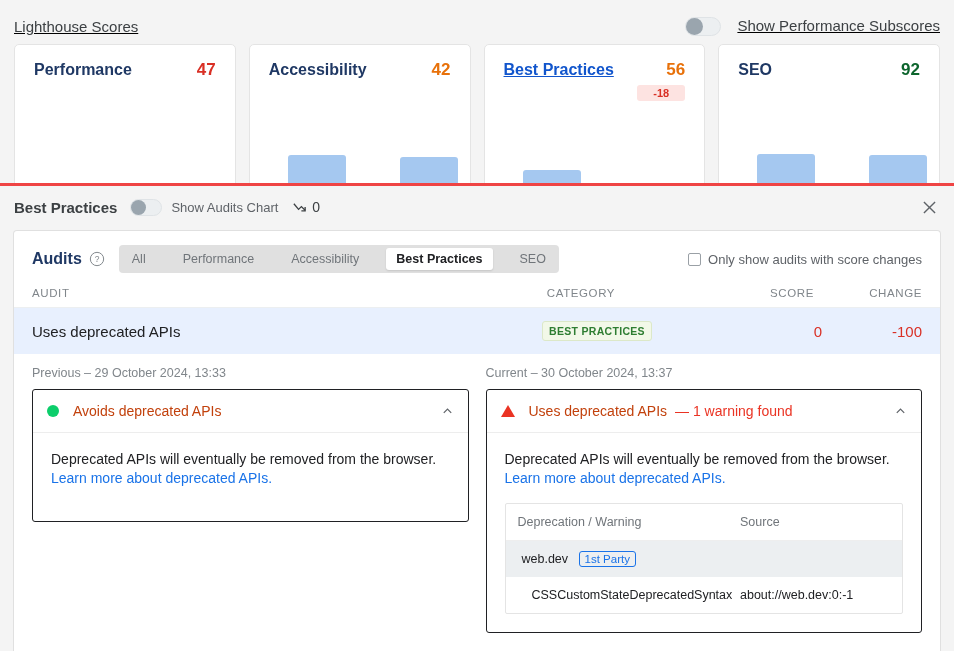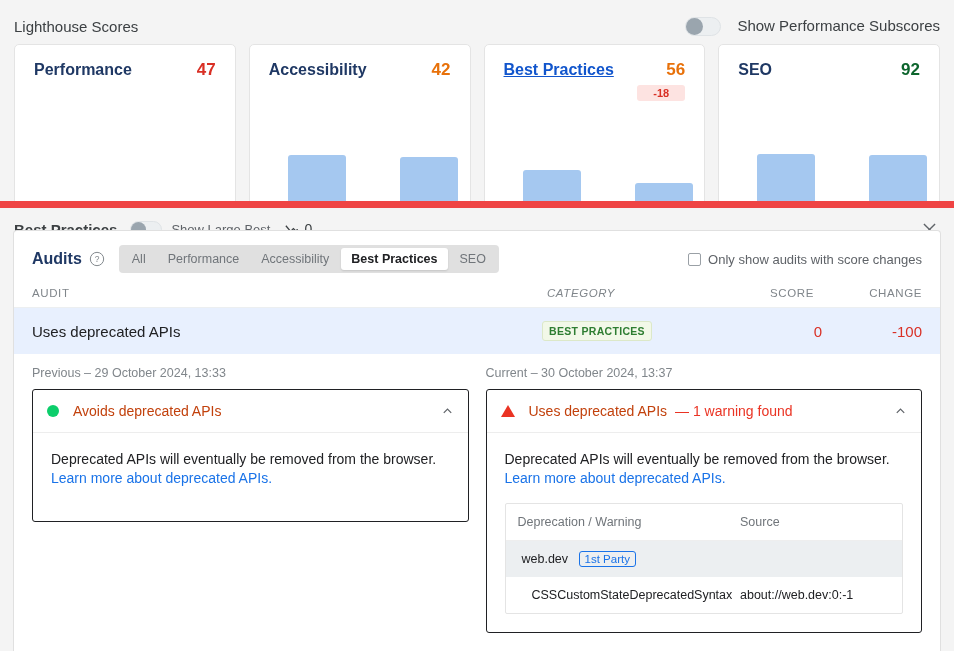--- a/index.html
+++ b/index.html
@@ -6,23 +6,24 @@
   html, body {
     width: 954px; height: 651px;
     font-family: "Liberation Sans", sans-serif;
     background: #f4f4f4;
     overflow: hidden;
   }
 
   
   .scores-section {
     position: relative;
-    height: 208px;
+    height: 186px;
     background: #f4f4f4;
-    border-bottom: 7px solid #ef4444;
+    border-bottom: 3px solid #ef4444;
+    text-decoration: underline;
   }
   .scores-header {
     display: flex;
     align-items: center;
     justify-content: space-between;
     padding: 11px 14px 0 14px;
     height: 41px;
   }
   .scores-title {
     font-size: 15px;
@@ -182,21 +183,21 @@
     font-weight: bold;
     color: #1f3864;
     margin-right: 7px;
   }
   .help-icon { margin-right: 14px; display: block; }
   .seg-group {
     display: flex;
     background: #e0e0e0;
     border-radius: 4px;
     padding: 3px;
-    gap: 2px;
+    gap: 17px;
   }
   .seg {
     font-size: 12.5px;
     color: #70757a;
     padding: 4px 10px;
     border-radius: 3px;
     cursor: pointer;
     white-space: nowrap;
   }
   .seg.active {
@@ -227,21 +228,21 @@
     display: flex;
     align-items: center;
     padding: 6px 18px 8px 18px;
     font-size: 11.5px;
     letter-spacing: .6px;
     color: #80868b;
     border-bottom: 1px solid #eceff1;
     gap: 8px;
   }
   .c-audit { flex: 1 1 auto; }
-  .c-cat   { width: 230px; text-align: center; font-style: italic; }
+  .c-cat   { width: 230px; text-align: center; }
   .c-score { width: 110px; text-align: right; }
   .c-chg   { width: 100px; text-align: right; }
 
   .audit-row {
     display: flex;
     align-items: center;
     padding: 13px 18px;
     background: #e8f0fe;
     cursor: pointer;
   }
@@ -389,21 +390,21 @@
         </div>
       </div>
     </div>
 </div>
 
 <div class="bp-bar">
   <div class="bp-title">Best Practices</div>
   <div class="toggle" style="width:32px;height:17px;">
     <div class="knob" style="width:15px;height:15px;"></div>
   </div>
-  <div class="bp-toggle-label">Show Large Best</div>
+  <div class="bp-toggle-label">Show Audits Chart</div>
   <div class="bp-trend">
     <svg class="trend-icon" width="15" height="15" viewBox="0 0 16 16">
       <path d="M2 4 L7 10 L10 7 L14 11" fill="none" stroke="#3c4043" stroke-width="1.4"></path>
       <path d="M14 7.5 L14 11.5 L10 11.5" fill="none" stroke="#3c4043" stroke-width="1.4"></path>
     </svg>
     <span>0</span>
   </div>
   <div class="close-btn">
     <svg width="13" height="13" viewBox="0 0 14 14">
       <path d="M1 1 L13 13 M13 1 L1 13" stroke="#5f6368" stroke-width="1.5" fill="none"></path>

